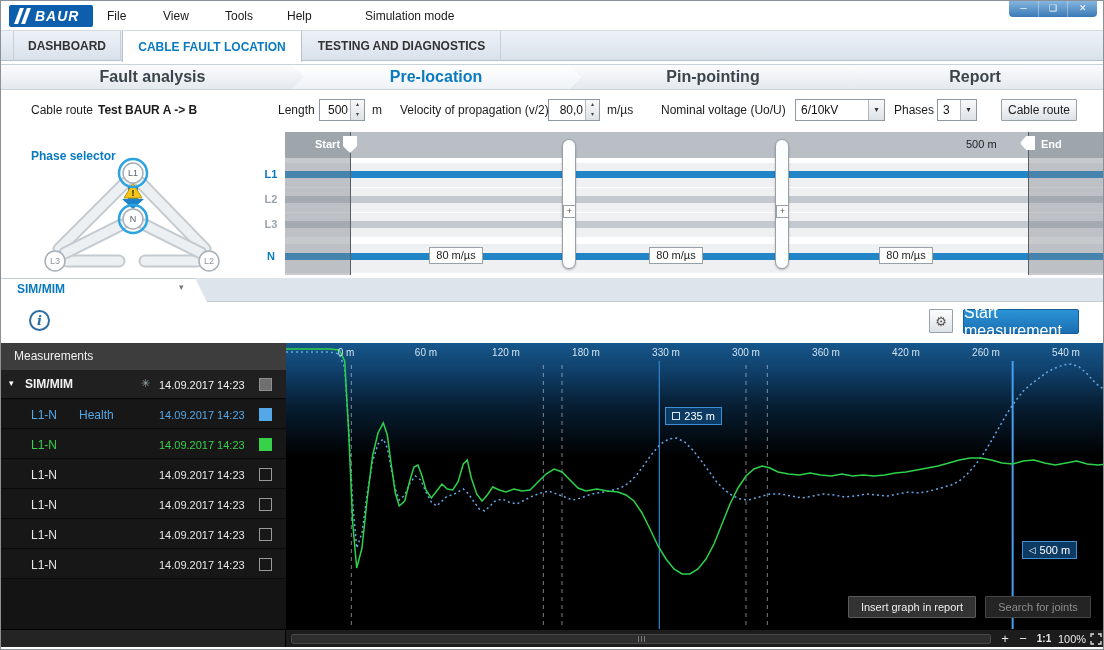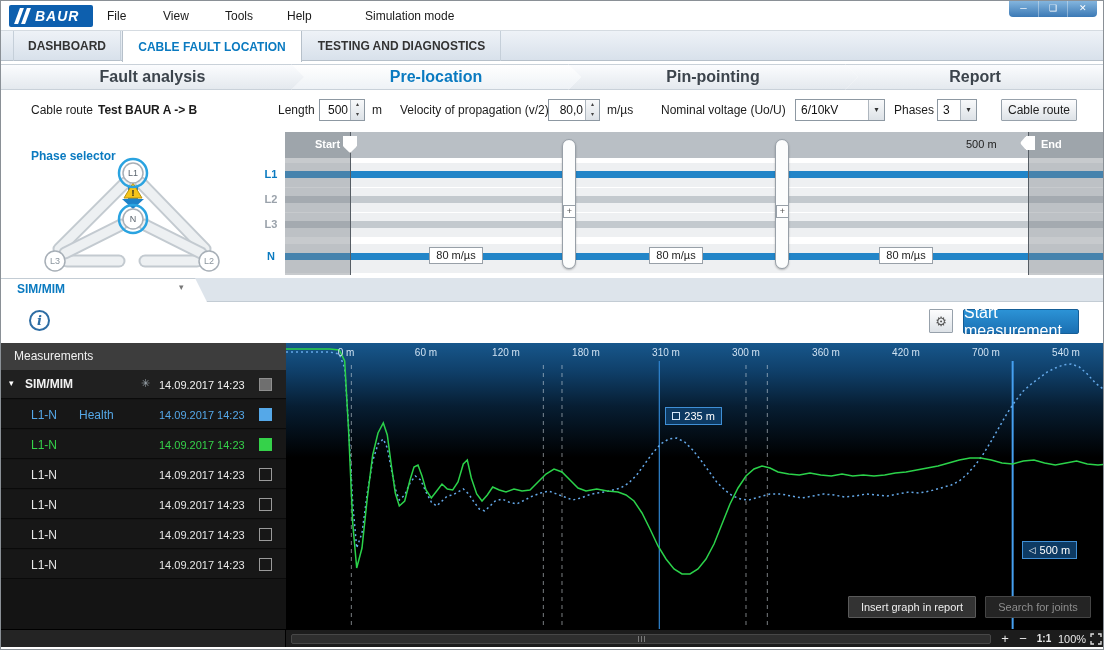--- a/index.html
+++ b/index.html
@@ -334,25 +334,25 @@
           <line x1="373.3255" x2="373.3255" y1="18" y2="286" stroke="#2f84cf" stroke-width="1.2"></line>
           <line x1="726.65" x2="726.65" y1="18" y2="286" stroke="#46a0f0" stroke-width="2"></line>
           <polyline points="0.0,9 44.0,9 53.3,11 58.7,25 62.7,85 66.7,160 70.7,205 76.0,190 81.3,150 86.7,118 92.0,101 97.3,96 101.3,105 105.3,126 109.3,146 113.3,157 118.7,152 124.0,140 129.3,133 134.7,137 140.0,149 145.3,159 150.7,163 156.0,158 161.3,153 166.7,152 172.0,149 177.3,146 182.7,151 188.0,159 193.3,166 198.7,168 204.0,163 209.3,158 216.0,156 222.7,159 230.7,161 238.7,157 246.7,153 254.7,150 262.7,148 270.7,151 278.7,154 286.7,157 294.7,155 302.7,152 310.7,150 318.7,149 326.7,147 334.7,145 342.7,140 350.7,132 358.7,121 366.7,110 374.7,101 382.7,96 390.7,95 398.7,99 406.7,107 414.7,117 422.7,128 430.7,139 438.7,147 446.7,153 454.7,156 462.7,157 473.3,154 484.0,151 494.7,151 505.3,153 516.0,155 526.7,153 537.3,151 548.0,152 558.7,154 569.3,153 580.0,151 590.7,152 601.3,153 612.0,151 622.7,149 633.3,150 644.0,148 654.7,145 665.3,142 673.3,138 681.3,131 689.3,122 697.3,111 705.3,98 713.3,84 721.3,70 729.3,58 737.3,48 745.3,41 753.3,35 761.3,29 769.3,25 777.3,22 785.3,21 793.3,24 801.3,31 809.3,40 817.3,46" fill="none" stroke="#64a8e8" stroke-width="1.5" stroke-dasharray="2 3"></polyline>
           <polyline points="0.0,6 44.0,6 53.3,7 58.7,18 62.7,90 66.7,180 70.7,225 76.0,205 81.3,155 86.7,112 92.0,90 97.3,80 101.3,92 105.3,122 109.3,150 113.3,163 118.7,158 124.0,137 128.0,124 132.0,122 136.0,133 140.0,147 145.3,155 150.7,148 156.0,141 161.3,146 166.7,147 172.0,139 177.3,121 181.3,117 185.3,135 190.7,151 196.0,158 201.3,152 206.7,144 213.3,147 220.0,149 228.0,146 236.0,148 244.0,147 252.0,139 260.0,131 268.0,126 276.0,129 284.0,137 292.0,145 300.0,148 310.7,146 321.3,148 332.0,149 340.0,152 348.0,158 356.0,170 364.0,186 372.0,203 380.0,216 388.0,226 396.0,231 404.0,231 412.0,226 420.0,216 428.0,201 436.0,181 444.0,161 452.0,145 460.0,133 468.0,126 476.0,123 484.0,125 492.0,129 502.7,131 513.3,132 524.0,130 534.7,132 545.3,133 556.0,131 566.7,133 577.3,132 588.0,133 598.7,132 609.3,130 620.0,129 630.7,127 641.3,125 652.0,123 662.7,120 673.3,117 684.0,115 694.7,115 705.3,117 716.0,120 726.6,121 737.3,118 748.0,117 758.6,120 769.3,122 780.0,120 790.6,118 801.3,121 812.0,122 822.6,121" fill="none" stroke="#2bd24a" stroke-width="1.5"></polyline>
         </svg>
       <div id="graph-ticks">
           <div class="x-tick" style="left: 60px;">0 m</div>
           <div class="x-tick" style="left: 139.998px;">60 m</div>
           <div class="x-tick" style="left: 219.996px;">120 m</div>
           <div class="x-tick" style="left: 299.994px;">180 m</div>
-          <div class="x-tick" style="left: 379.992px;">310 m</div>
+          <div class="x-tick" style="left: 379.992px;">330 m</div>
           <div class="x-tick" style="left: 459.99px;">300 m</div>
           <div class="x-tick" style="left: 539.988px;">360 m</div>
           <div class="x-tick" style="left: 619.986px;">420 m</div>
-          <div class="x-tick" style="left: 699.984px;">700 m</div>
+          <div class="x-tick" style="left: 699.984px;">260 m</div>
           <div class="x-tick" style="left: 779.982px;">540 m</div>
         </div>
       <div id="cursor1-label" class="cursorbox" style="top: 64px; left: 379.325px;">
         <span class="cicon"></span>
         <span>235 m</span>
       </div>
       <div id="cursor2-label" class="cursorbox" style="top: 198px; left: 735.65px;">
         <span class="ctri">◁</span>
         <span>500 m</span>
       </div>

